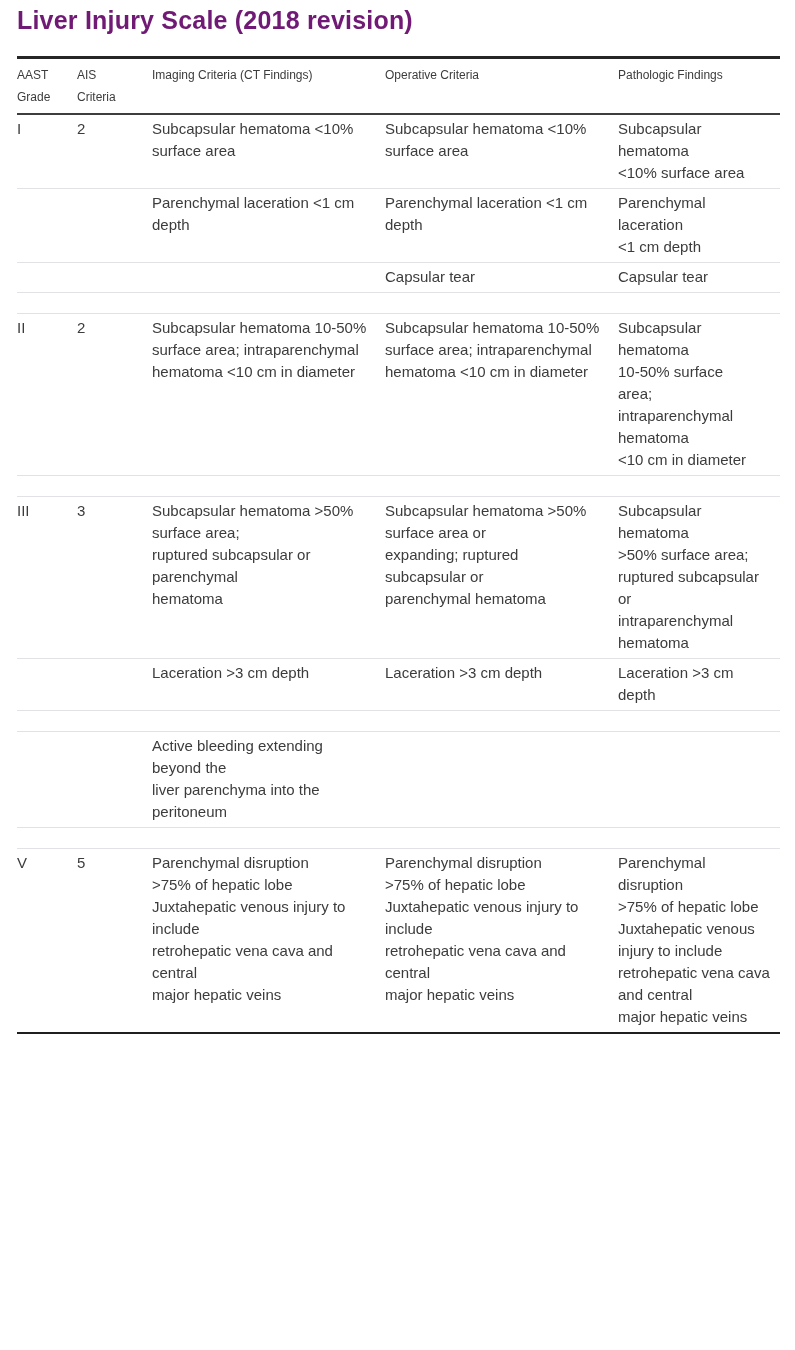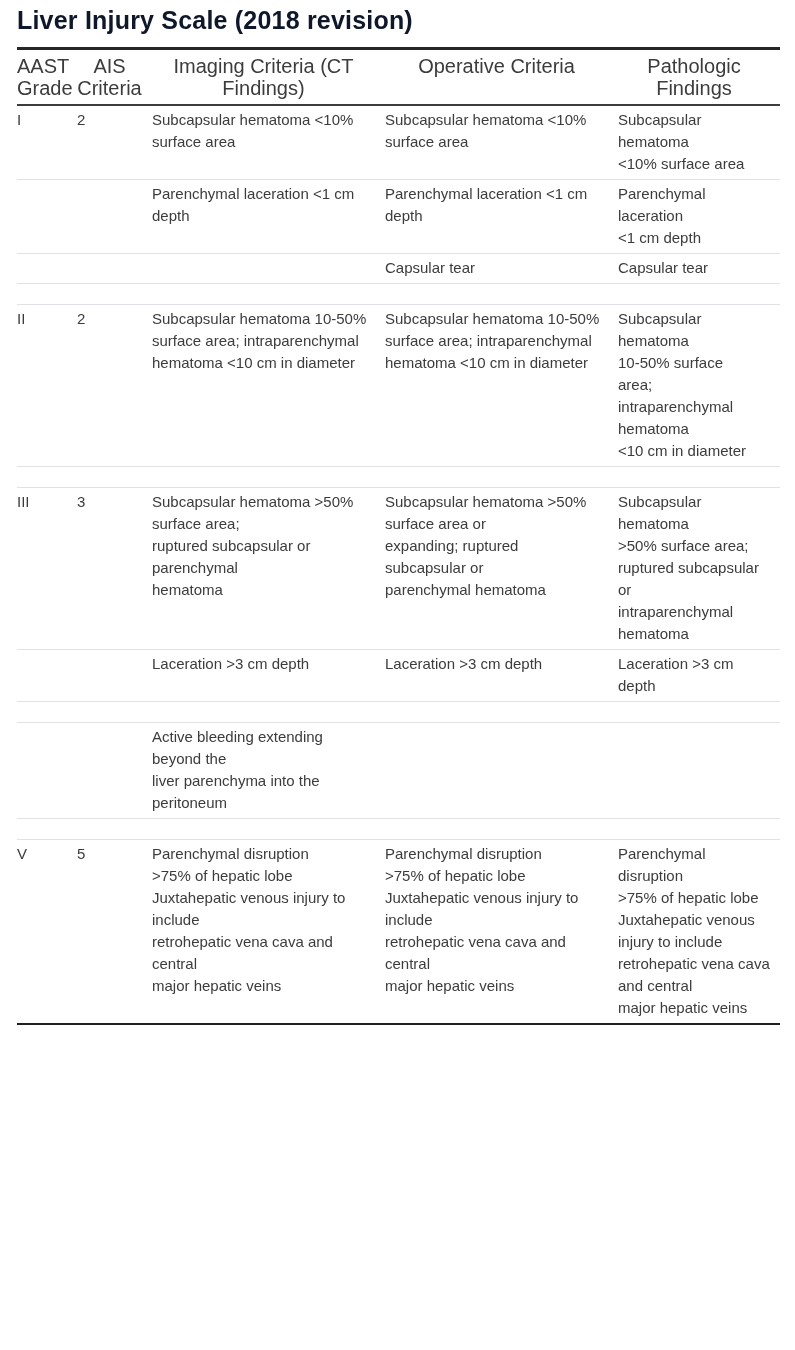--- a/index.html
+++ b/index.html
@@ -10,39 +10,39 @@
     color: #3c3c3c;
   }
   .page {
     width: 795px;
     box-sizing: border-box;
     padding: 2px 15px 10px 17px;
   }
   .page-title {
     font-size: 25px;
     font-weight: 700;
-    color: #0f172a;
-    margin: 4px 0 12px 0;
+    color: #701a75;
+    margin: 4px 0 21px 0;
     letter-spacing: 0.2px;
   }
   table.liver-table {
     width: 100%;
     border-collapse: collapse;
     table-layout: fixed;
     border-top: 3px solid #262626;
     border-bottom: 2px solid #1f1f1f;
   }
   table.liver-table thead tr {
     border-bottom: 2px solid #3d3d3d;
   }
   table.liver-table th {
     font-weight: 400;
-    text-align: center;
+    text-align: left;
     vertical-align: top;
-    font-size: 20px;
+    font-size: 12px;
     line-height: 22px;
     padding: 5px 10px 5px 0;
     color: #3c3c3c;
     white-space: pre-line;
   }
   table.liver-table td {
     vertical-align: top;
     font-size: 15px;
     line-height: 22px;
     padding: 3px 10px 4px 0;

